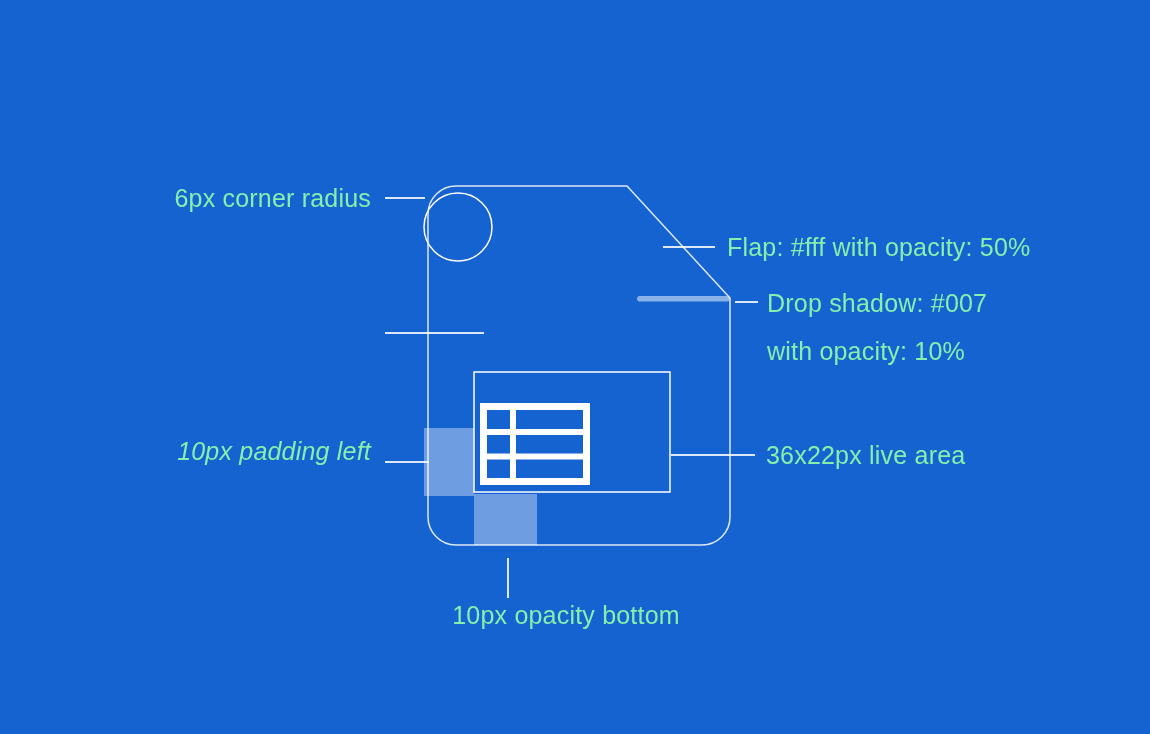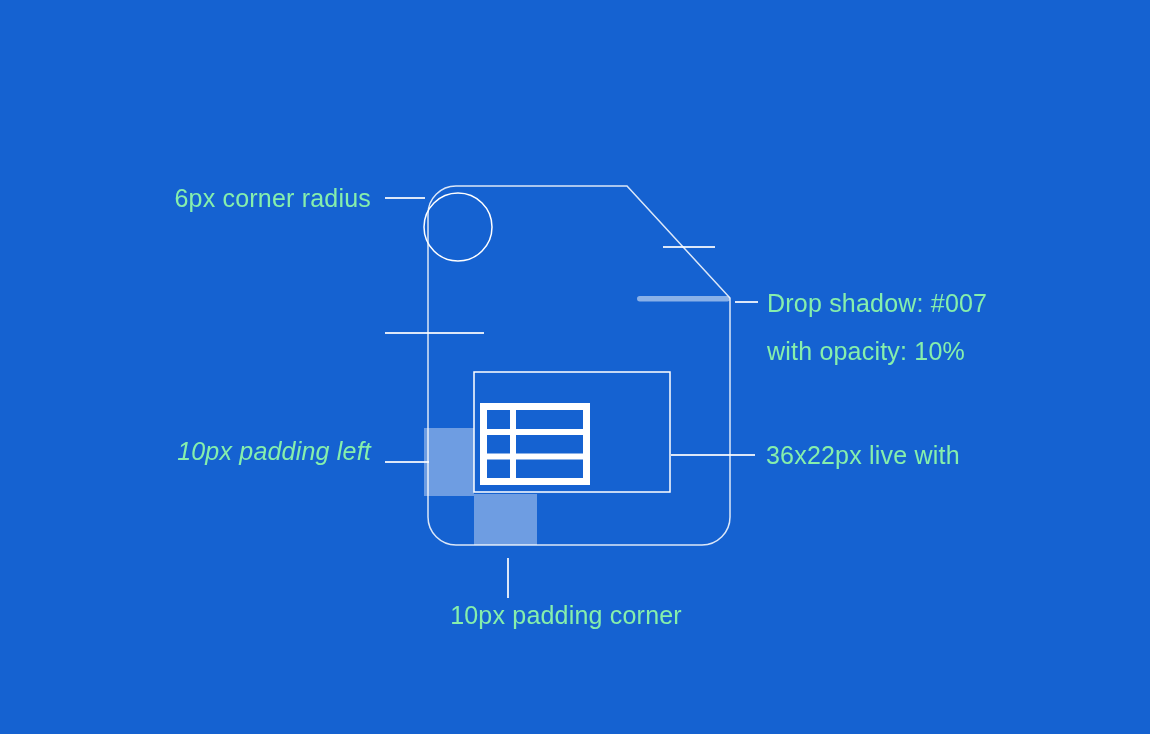--- a/index.html
+++ b/index.html
@@ -78,22 +78,23 @@
   <div class="h-line" style="left:663px; top:246px; width:52px;"></div>
   <div class="h-line" style="left:735px; top:301px; width:23px;"></div>
   <div class="h-line" style="left:671px; top:454px; width:84px;"></div>
   <div class="v-line" style="left:507px; top:558px; height:40px;"></div>
 
   <div class="label right-align" style="right:779px; top:183px;">6px corner radius</div>
 
 
   <div class="label right-align" style="right:779px; top:436px;font-style:italic;">10px padding left</div>
 
+  <div class="label" style="left:727px; top:232px;">Flap: #fff with opacity: 50%</div>
 
   <div class="label" style="left:767px; top:288px;">Drop shadow: #007</div>
 
   <div class="label" style="left:767px; top:336px;">with opacity: 10%</div>
 
-  <div class="label" style="left:766px; top:440px;">36x22px live with</div>
+  <div class="label" style="left:766px; top:440px;">36x22px live area</div>
 
-  <div class="label" style="left:416px; top:600px; width:300px; text-align:center; white-space:nowrap;">10px padding corner</div>
+  <div class="label" style="left:416px; top:600px; width:300px; text-align:center; white-space:nowrap;">10px opacity bottom</div>
 
 </div>
 
 </body></html>

